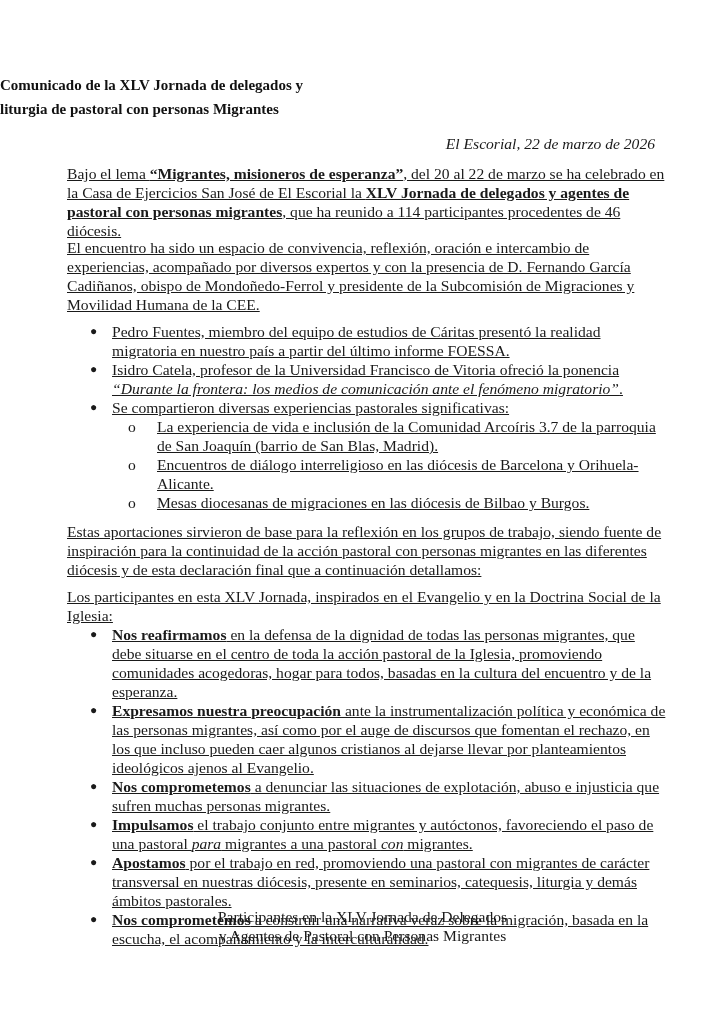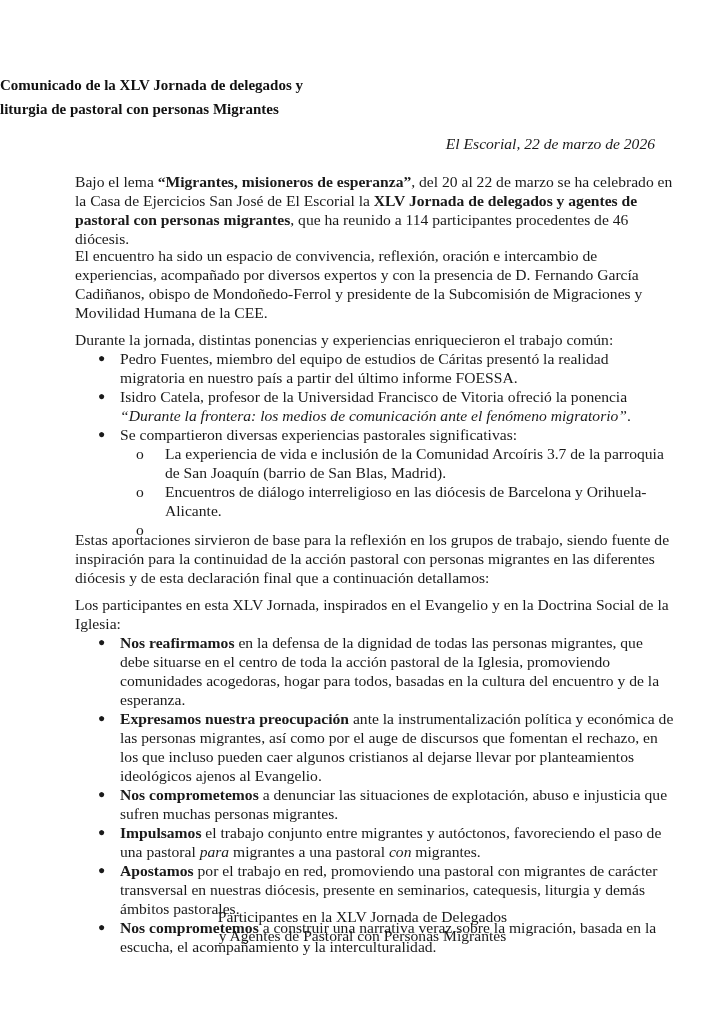--- a/index.html
+++ b/index.html
@@ -1,21 +1,21 @@
 <!DOCTYPE html>
 <html><head>
 <meta charset="utf-8">
 <style>
   html, body { margin:0; padding:0; background:#ffffff; }
   body { width:725px; height:1024px; overflow:hidden; position:relative;
          font-family:"Liberation Serif", serif; color:#1a1a1a; }
   .title { position:absolute; left:0; top:73px; width:725px; 
            font-weight:bold; font-size:15px; line-height:24px; color:#111; }
   .date { position:absolute; right:70px; top:135px; font-style:italic; font-size:15.6px; }
-  .para { position:absolute; left:67px; width:600px; font-size:15.6px; line-height:19px; margin:8px; }
+  .para { position:absolute; left:67px; width:600px; font-size:15.6px; line-height:19px; margin:0;text-decoration:underline; }
   ul.bul { list-style:none; margin:0; padding:0; }
   ul.bul > li { position:relative; padding-left:45px; }
   ul.bul > li > .dot { position:absolute; left:23px; top:0; font-size:12px; }
   ul.sub { list-style:none; margin:0; padding:0; }
   ul.sub > li { position:relative; padding-left:90px; margin-left:-45px; }
   ul.sub > li > .o { position:absolute; left:61px; top:0; }
   .sig { position:absolute; left:0; width:725px; top:907px; text-align:center; font-size:15.6px; line-height:19px; }
   b { font-weight:bold; }
 </style>
 </head>
@@ -26,29 +26,28 @@
   <div>liturgia de pastoral con personas Migrantes</div>
 </div>
 
 <div class="date">El Escorial, 22 de marzo de 2026</div>
 
 <p class="para" style="top:164px"><span>Bajo el lema </span><b>“Migrantes, misioneros de esperanza”</b><span>, del 20 al 22 de marzo se ha celebrado en la Casa de Ejercicios San José de El Escorial la </span><b>XLV Jornada de delegados y agentes de pastoral con personas migrantes</b><span>, que ha reunido a 114 participantes procedentes de 46 diócesis.</span></p>
 
 <p class="para" style="top:238px">El encuentro ha sido un espacio de convivencia, reflexión, oración e intercambio de experiencias, acompañado por diversos expertos y con la presencia de D. Fernando García Cadiñanos, obispo de Mondoñedo-Ferrol y presidente de la Subcomisión de Migraciones y Movilidad Humana de la CEE.</p>
 
 <div class="para" style="top:322px">
-  <div>Durante la jornada, distintas ponencias y experiencias enriquecieron el trabajo común:</div>
   <ul class="bul">
     <li><span class="dot">●</span><span>Pedro Fuentes, miembro del equipo de estudios de Cáritas presentó la realidad migratoria en nuestro país a partir del último informe FOESSA.</span></li>
     <li><span class="dot">●</span><span>Isidro Catela, profesor de la Universidad Francisco de Vitoria ofreció la ponencia </span><i>“Durante la frontera: los medios de comunicación ante el fenómeno migratorio”</i><span>.</span></li>
     <li><span class="dot">●</span><span>Se compartieron diversas experiencias pastorales significativas:</span>
       <ul class="sub">
         <li><span class="o">o</span><span>La experiencia de vida e inclusión de la Comunidad Arcoíris 3.7 de la parroquia de San Joaquín (barrio de San Blas, Madrid).</span></li>
         <li><span class="o">o</span><span>Encuentros de diálogo interreligioso en las diócesis de Barcelona y Orihuela-Alicante.</span></li>
-        <li><span class="o">o</span></li>
+        <li><span class="o">o</span><span>Mesas diocesanas de migraciones en las diócesis de Bilbao y Burgos.</span></li>
       </ul>
     </li>
   </ul>
 </div>
 
 <p class="para" style="top:522px">Estas aportaciones sirvieron de base para la reflexión en los grupos de trabajo, siendo fuente de inspiración para la continuidad de la acción pastoral con personas migrantes en las diferentes diócesis y de esta declaración final que a continuación detallamos:</p>
 
 <div class="para" style="top:587px">
   <div>Los participantes en esta XLV Jornada, inspirados en el Evangelio y en la Doctrina Social de la Iglesia:</div>
   <ul class="bul">

